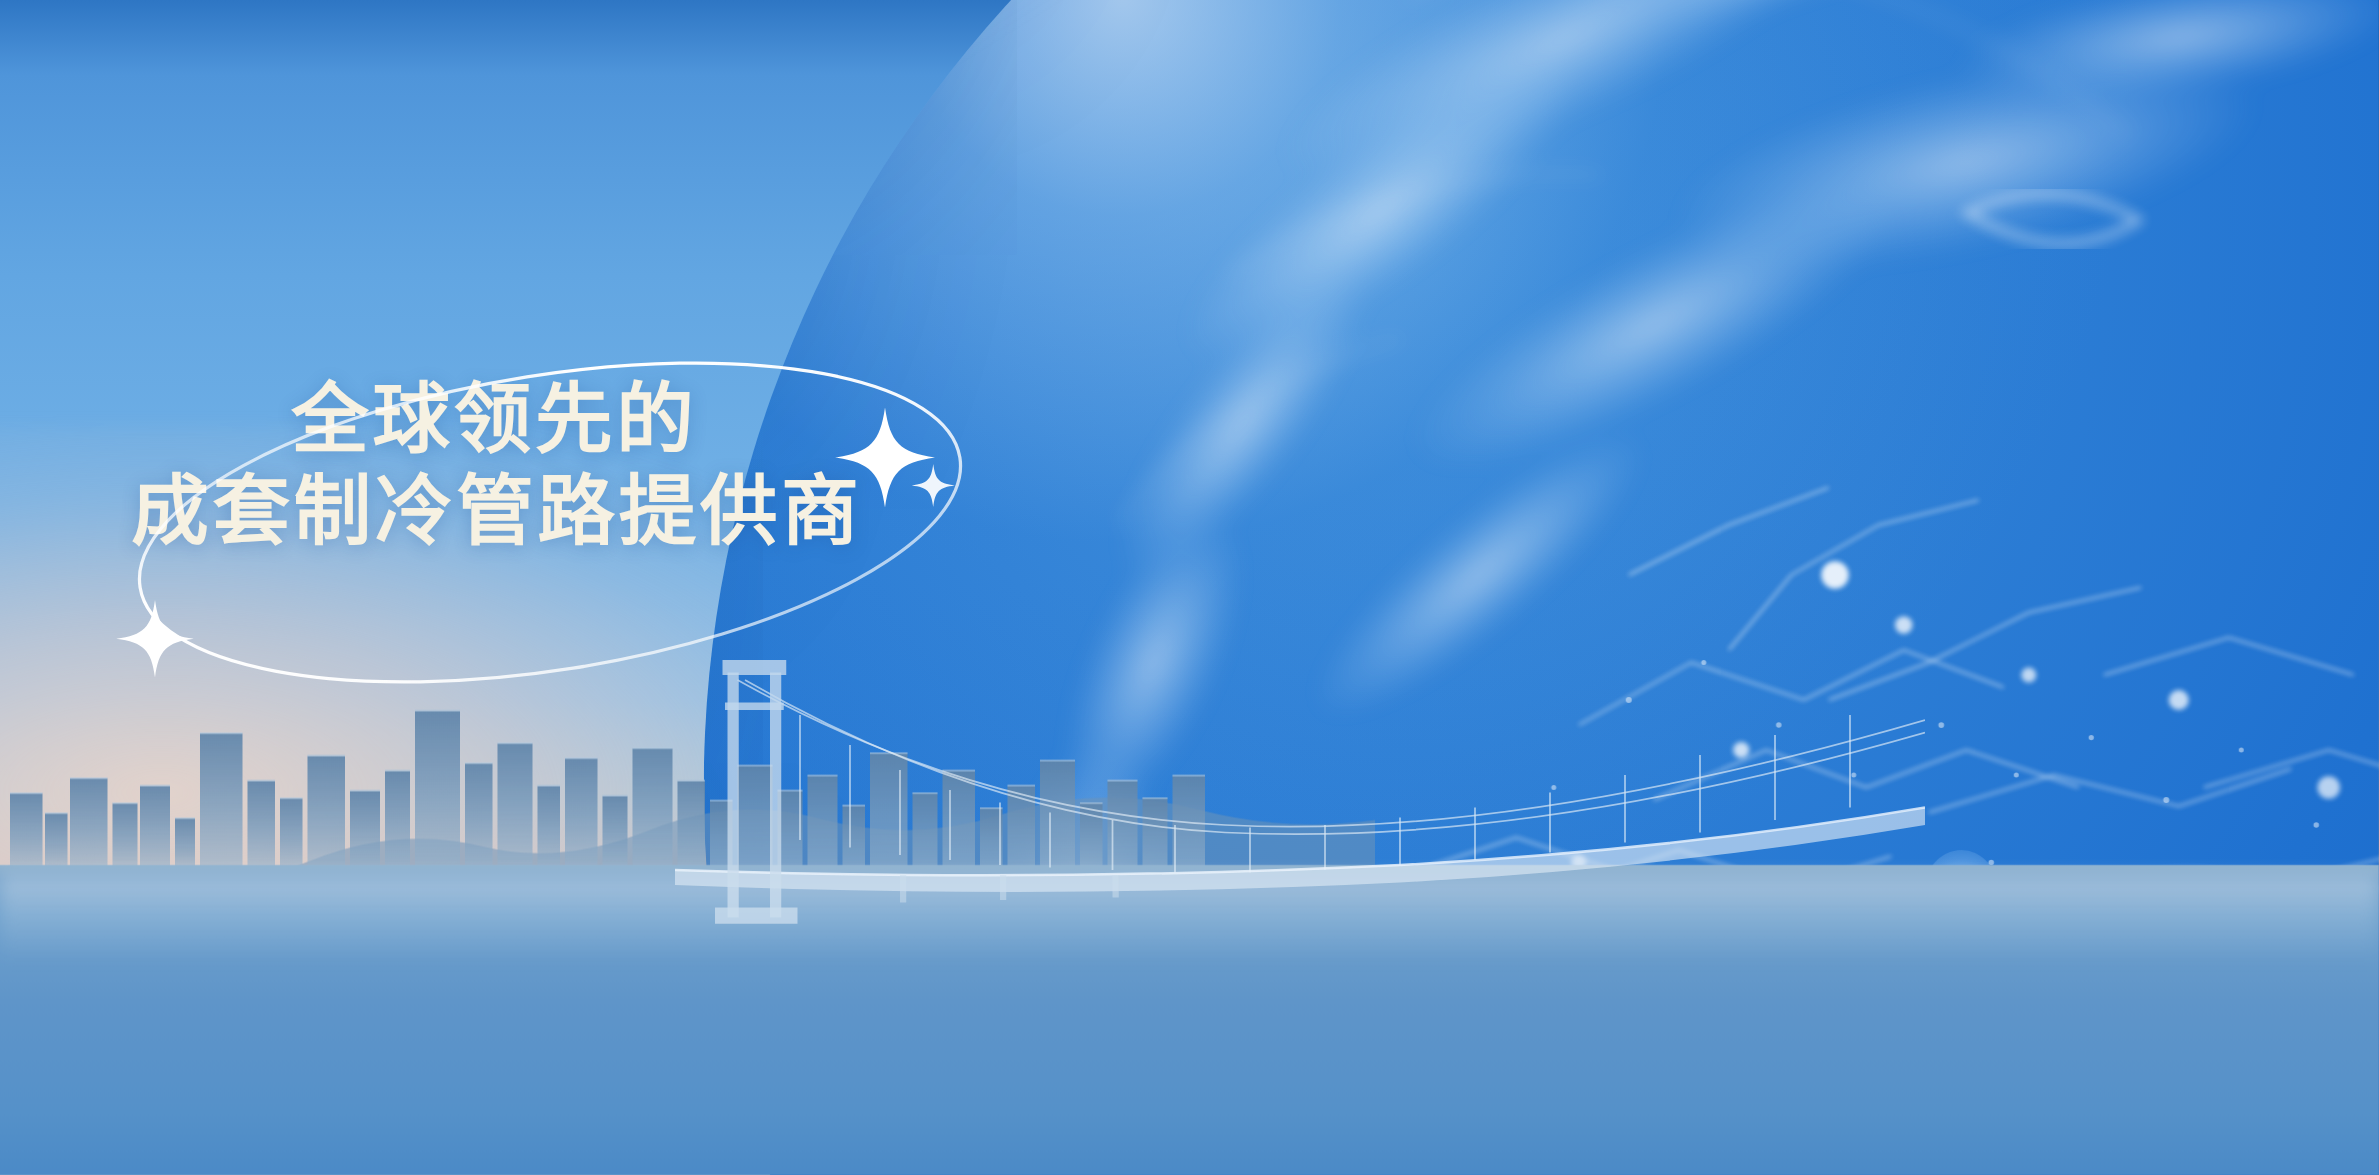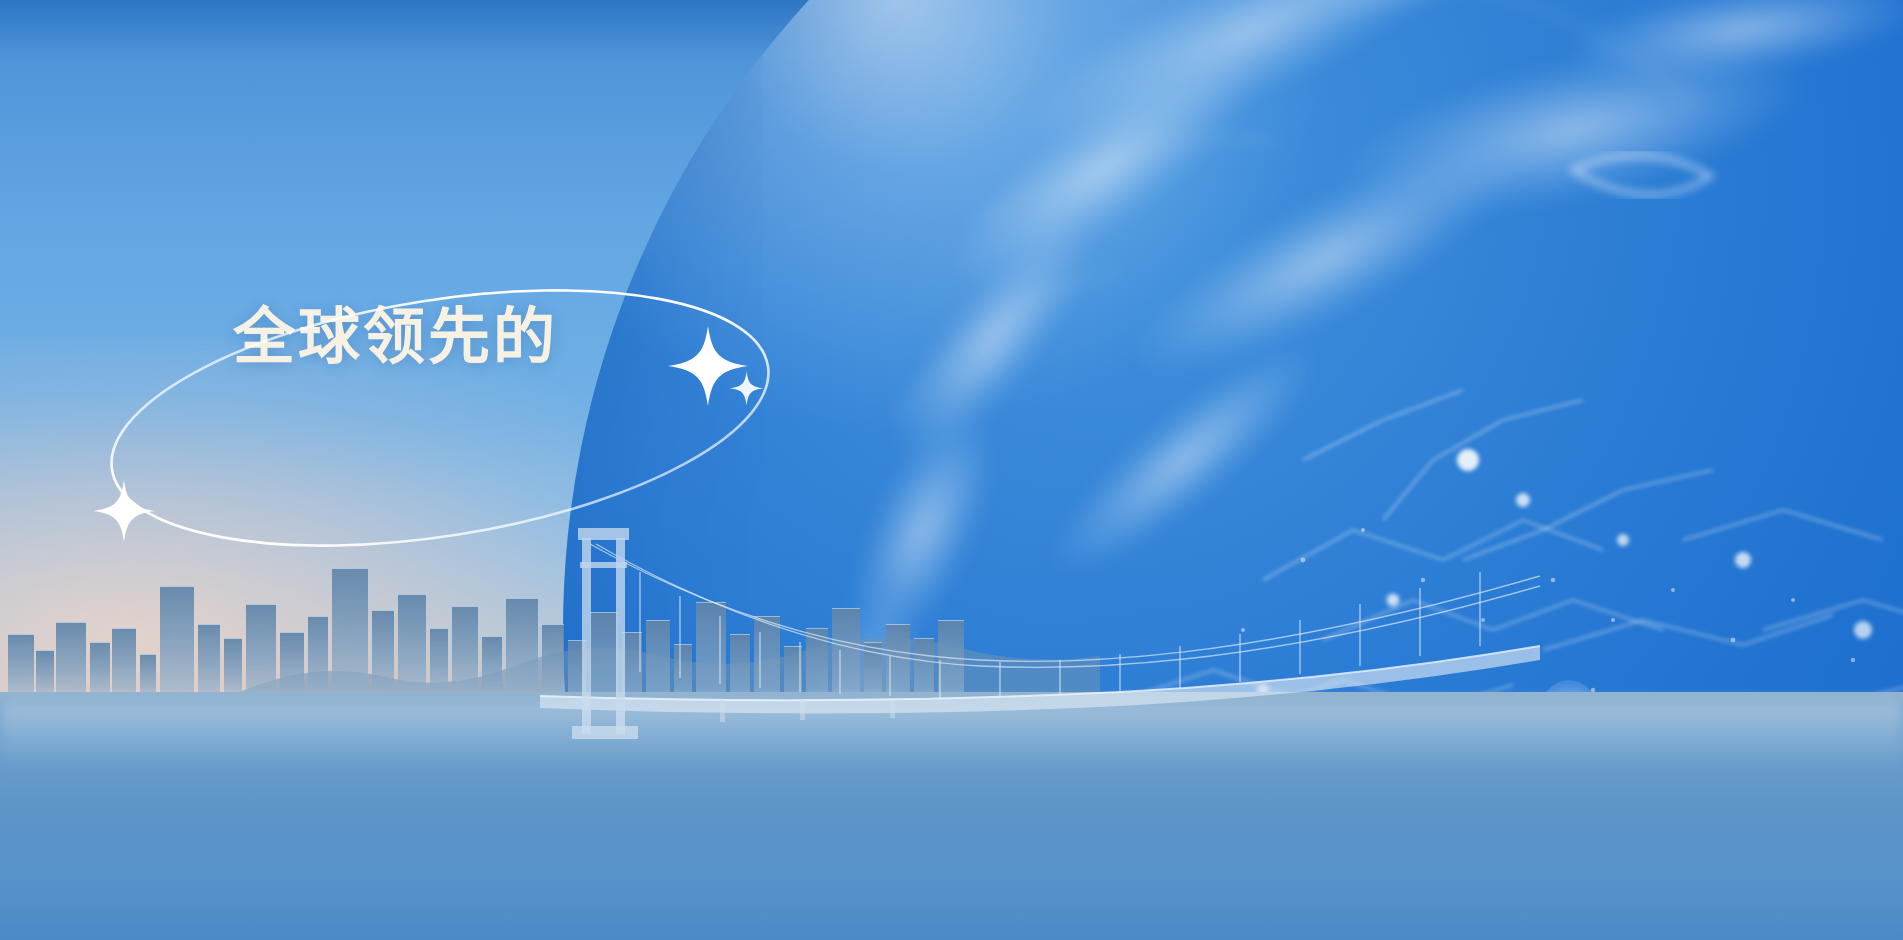--- a/index.html
+++ b/index.html
@@ -449,15 +449,16 @@
                C644 110 636 102 608 98 C636 94 644 86 648 58 Z"></path>
       <path d="M690 106 C692 122 696 126 712 128 C696 130 692 134 690 150
                C688 134 684 130 668 128 C684 126 688 122 690 106 Z" opacity=".92" transform="translate(8,-6) scale(.78) translate(180,34)"></path>
       <path d="M64 212 C67 234 73 240 95 243 C73 246 67 252 64 274
                C61 252 55 246 33 243 C55 240 61 234 64 212 Z"></path>
     </g>
   </svg>
 
   <div class="headline">
     <div class="hl-line l1">全球领先的</div>
+    <div class="hl-line l2">成套制冷管路提供商</div>
   </div>
 
 </div>
 
 </body></html>

